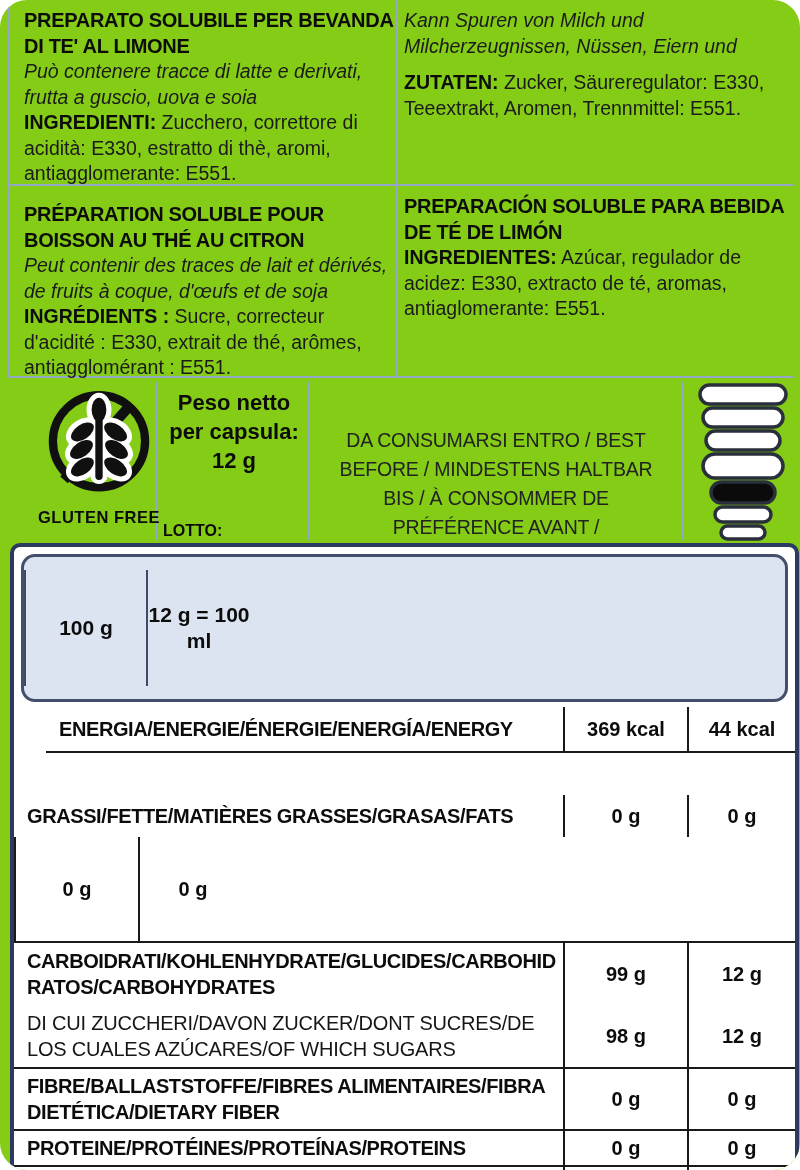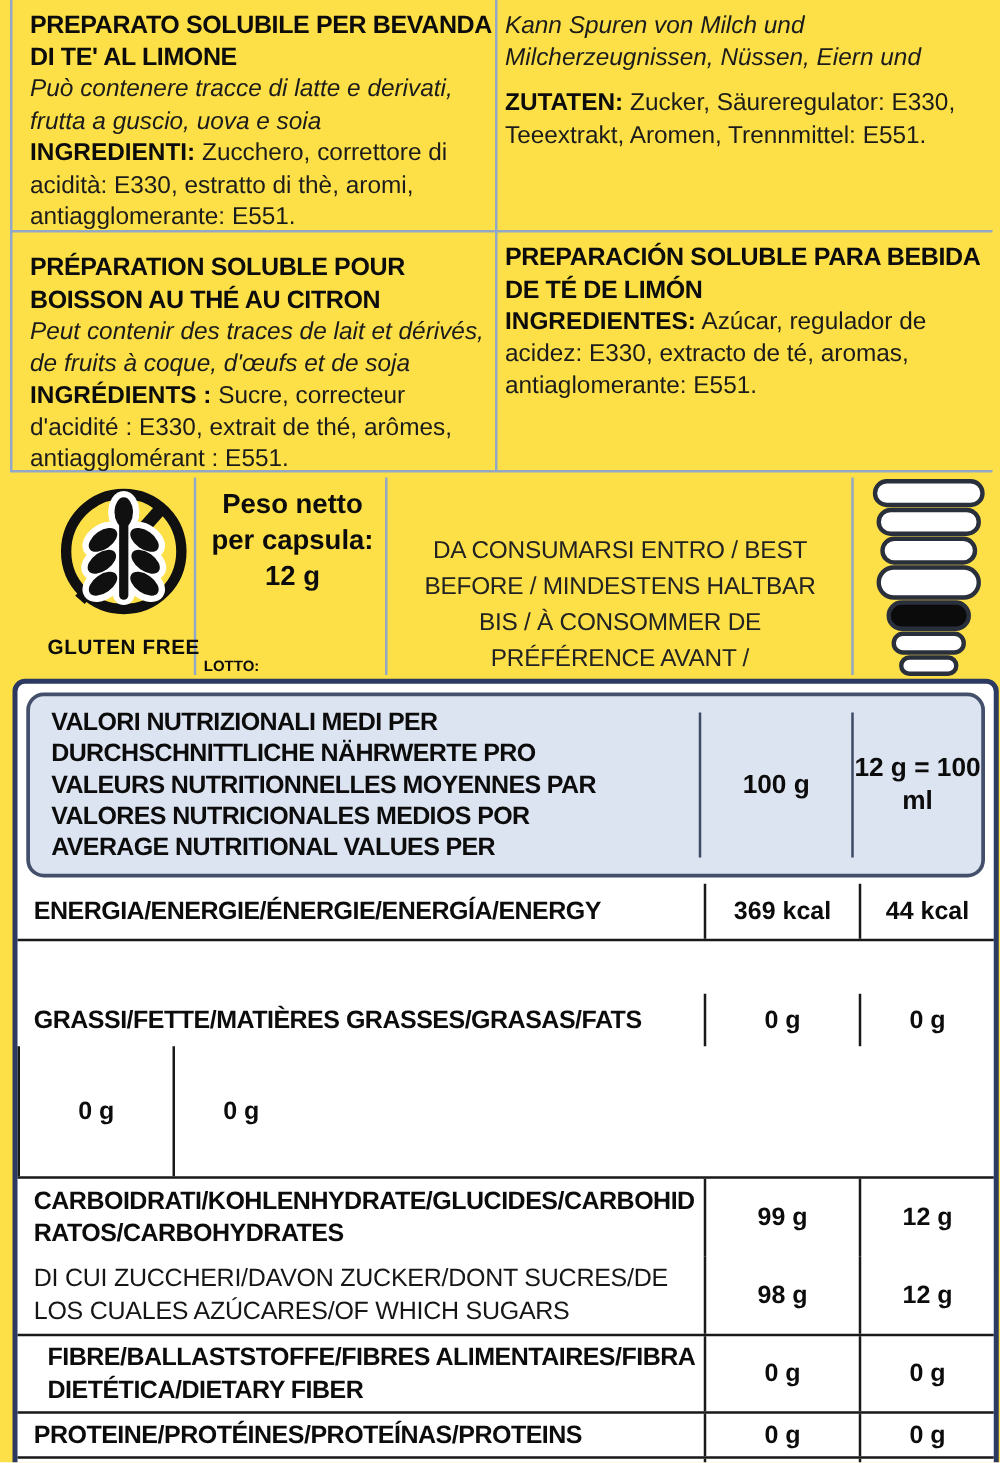--- a/index.html
+++ b/index.html
@@ -1,37 +1,37 @@
 <!DOCTYPE html>
 <html><head>
 <meta charset="utf-8">
 <style>
   html,body{margin:0;padding:0;background:#fff;}
-  .page{position:relative;width:800px;height:1170px;background:#fde047;overflow:hidden;
-        font-family:"Liberation Sans",sans-serif;color:#161616;}
+  .page{position:relative;width:800px;height:1170px;background:#84cc16;overflow:hidden;
+        font-family:"Liberation Sans",sans-serif;color:#161616;border-radius:27px;}
   
   .gridline{position:absolute;background:#92a8c6;}
   .panel{position:absolute;}
   .panel-heading{margin:0;font-weight:bold;font-size:20px;line-height:25.5px;letter-spacing:-0.3px;color:#0c0c0c;}
   .panel-allergens{margin:0;font-style:italic;font-size:19.5px;line-height:25.5px;color:#1b1b1b;}
   .panel-ingredients{margin:0;font-size:19.5px;line-height:25.5px;color:#1b1b1b;}
   .panel-ingredients.gap{margin-top:11px;}
   .ing-label{font-weight:bold;color:#0c0c0c;}
   .p-it{left:24px;top:8px;width:372px;}
   .p-de{left:404px;top:8px;width:388px;}
   .p-fr{left:24px;top:202px;width:374px;}
   .p-es{left:404px;top:194px;width:392px;}
   
   .midline{position:absolute;width:2px;top:382px;height:158px;background:#92a8c6;}
   .gluten{position:absolute;left:36px;top:384px;width:126px;text-align:center;}
   .gluten-label{font-weight:bold;font-size:16.5px;letter-spacing:0.5px;color:#0c0c0c;margin-top:2px;}
   .peso{position:absolute;left:163px;top:388px;width:142px;height:152px;}
   .peso-main{font-weight:bold;font-size:22px;line-height:29px;text-align:center;color:#0c0c0c;}
   .peso-val{font-weight:bold;font-size:22px;line-height:30px;text-align:center;color:#0c0c0c;}
-  .lotto{position:absolute;left:0;bottom:0;font-weight:bold;font-size:12px;color:#0c0c0c;}
+  .lotto{position:absolute;left:0;bottom:0;font-weight:bold;font-size:16px;color:#0c0c0c;}
   .bestbefore{position:absolute;left:318px;top:390px;width:356px;height:146px;
               display:flex;align-items:flex-start;justify-content:center;margin-top:36px;}
   .bestbefore p{margin:0;width:322px;text-align:center;font-size:19.5px;line-height:29px;
                 letter-spacing:-0.2px;color:#222;}
   .capsules{position:absolute;left:692px;top:382px;}
   
   .ntable{position:absolute;left:10px;top:543px;width:781px;border:4px solid #2c3960;border-radius:10px;
           background:#fff;}
   .nheader{margin:7px 7px 5px 7px;background:#dde4f1;border:3px solid #44506b;border-radius:14px;
            display:flex;align-items:center;height:142px;}
@@ -46,22 +46,22 @@
   .nrow{display:flex;align-items:stretch;border-bottom:2px solid #191919;}
   .nrow.nosep{border-bottom:none;}
   .nrow:last-child{border-bottom:none;}
   .nlabel{flex:1;padding:4px 6px 4px 13px;font-size:20px;line-height:26px;letter-spacing:-0.2px;
           display:flex;align-items:center;color:#161616;overflow-wrap:break-word;min-width:0;}
   .nlabel span{width:100%;}
   .nlabel.bold{font-weight:bold;letter-spacing:-0.4px;color:#0c0c0c;}
   .nval{width:122px;border-left:2px solid #191919;display:flex;align-items:center;justify-content:center;
         font-weight:bold;font-size:20px;color:#0c0c0c;}
   .nval.c2{width:106px;}
-  .h44{min-height:44px;} .h42{min-height:42px;margin-top:42px;} .h104{min-height:104px;} .h64{min-height:62px;}
-  .h60{min-height:58px;padding-left:11px;} .h36{min-height:34px;} .h34{min-height:32px;}
+  .h44{min-height:44px;margin-left:32px;} .h42{min-height:42px;margin-top:42px;} .h104{min-height:104px;} .h64{min-height:62px;}
+  .h60{min-height:58px;} .h36{min-height:34px;} .h34{min-height:32px;}
 </style>
 </head>
 <body>
 
 <div class="page">
 
   <div class="gridline" style="left:8px;top:0;width:2px;height:377px;"></div>
   <div class="gridline" style="left:396px;top:0;width:2px;height:377px;"></div>
   <div class="gridline" style="left:8px;top:184px;width:786px;height:2px;"></div>
   <div class="gridline" style="left:8px;top:376px;width:786px;height:2px;"></div>
@@ -140,27 +140,20 @@
         <rect x="11" y="72" width="80" height="24" rx="12"></rect>
         <rect x="19" y="100" width="64" height="21" rx="10.5" fill="#0b0b0b"></rect>
         <rect x="23" y="125" width="56" height="15" rx="7.5"></rect>
         <rect x="29" y="144" width="44" height="13" rx="6.5"></rect>
       </g>
     </svg>
   </div>
 
   <div class="ntable">
     <div class="nheader">
-      <div class="nh-title">
-        <div>VALORI NUTRIZIONALI MEDI PER</div>
-        <div>DURCHSCHNITTLICHE NÄHRWERTE PRO</div>
-        <div>VALEURS NUTRITIONNELLES MOYENNES PAR</div>
-        <div>VALORES NUTRICIONALES MEDIOS POR</div>
-        <div>AVERAGE NUTRITIONAL VALUES PER</div>
-      </div>
       <div class="nh-sep"></div>
       <div class="nh-col nh-c1">100 g</div>
       <div class="nh-sep"></div>
       <div class="nh-col nh-c2">12 g = 100 ml</div>
     </div>
 
     <div class="nbody">
       <div class="nrow h44">
         <div class="nlabel bold">
             <span>ENERGIA/ENERGIE/ÉNERGIE/ENERGÍA/ENERGY</span>

